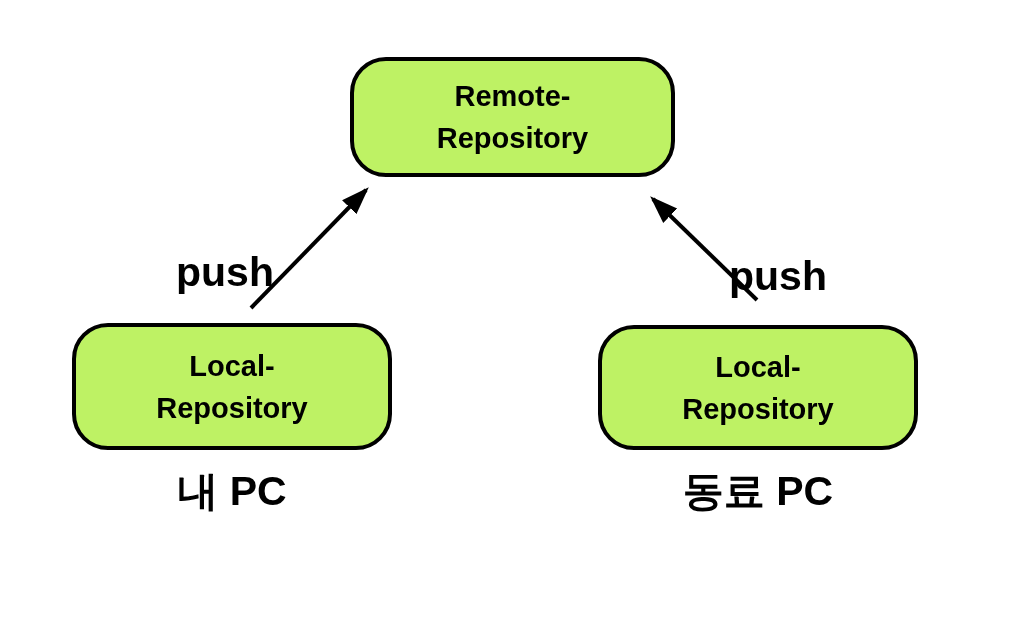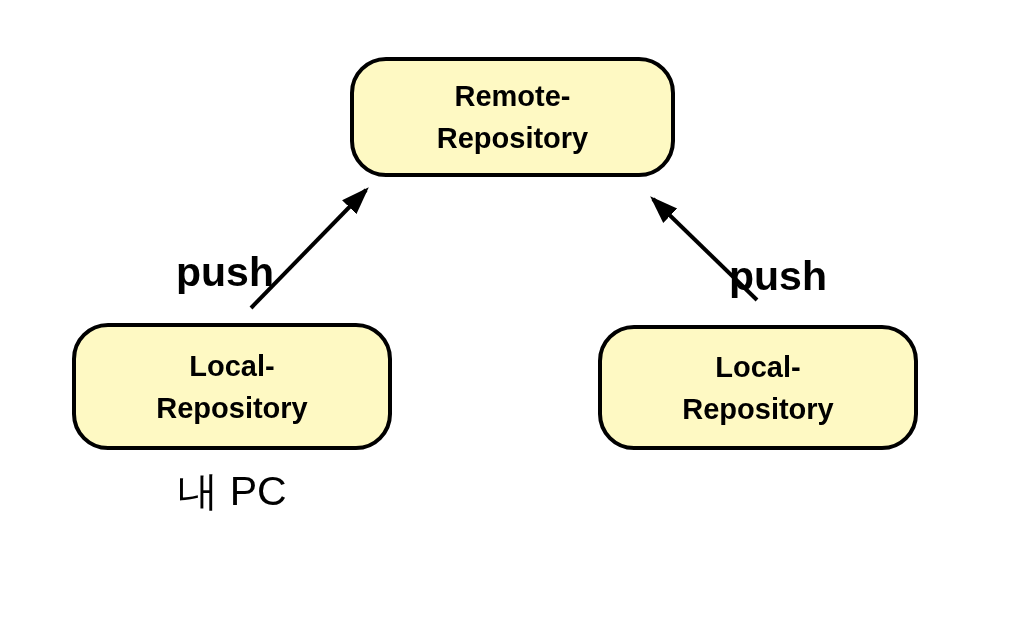--- a/index.html
+++ b/index.html
@@ -22,21 +22,21 @@
     top: 0;
     width: 1022px;
     height: 636px;
     pointer-events: none;
   }
   .node {
     position: absolute;
     box-sizing: border-box;
     border: 4px solid #000000;
     border-radius: 36px;
-    background: #fef9c3;
+    background: #bef264;
     display: flex;
     flex-direction: column;
     align-items: center;
     justify-content: center;
     text-align: center;
     font-weight: bold;
     font-size: 29px;
     line-height: 42px;
   }
   .node-remote {
@@ -67,21 +67,21 @@
   .push-left {
     left: 176px;
     top: 202px;
   }
   .push-right {
     left: 729px;
     top: 206px;
   }
   .caption {
     position: absolute;
-    font-weight: normal;
+    font-weight: bold;
     font-size: 41px;
     line-height: 46px;
     text-align: center;
     width: 320px;
   }
   .caption-left {
     left: 72px;
     top: 468px;
   }
   .caption-right {
@@ -116,14 +116,15 @@
 
   <div class="node node-local-right">
     <div>Local-</div>
     <div>Repository</div>
   </div>
 
   <div class="push-label push-left">push</div>
   <div class="push-label push-right">push</div>
 
   <div class="caption caption-left">내 PC</div>
+  <div class="caption caption-right">동료 PC</div>
 
 </div>
 
 </body></html>

